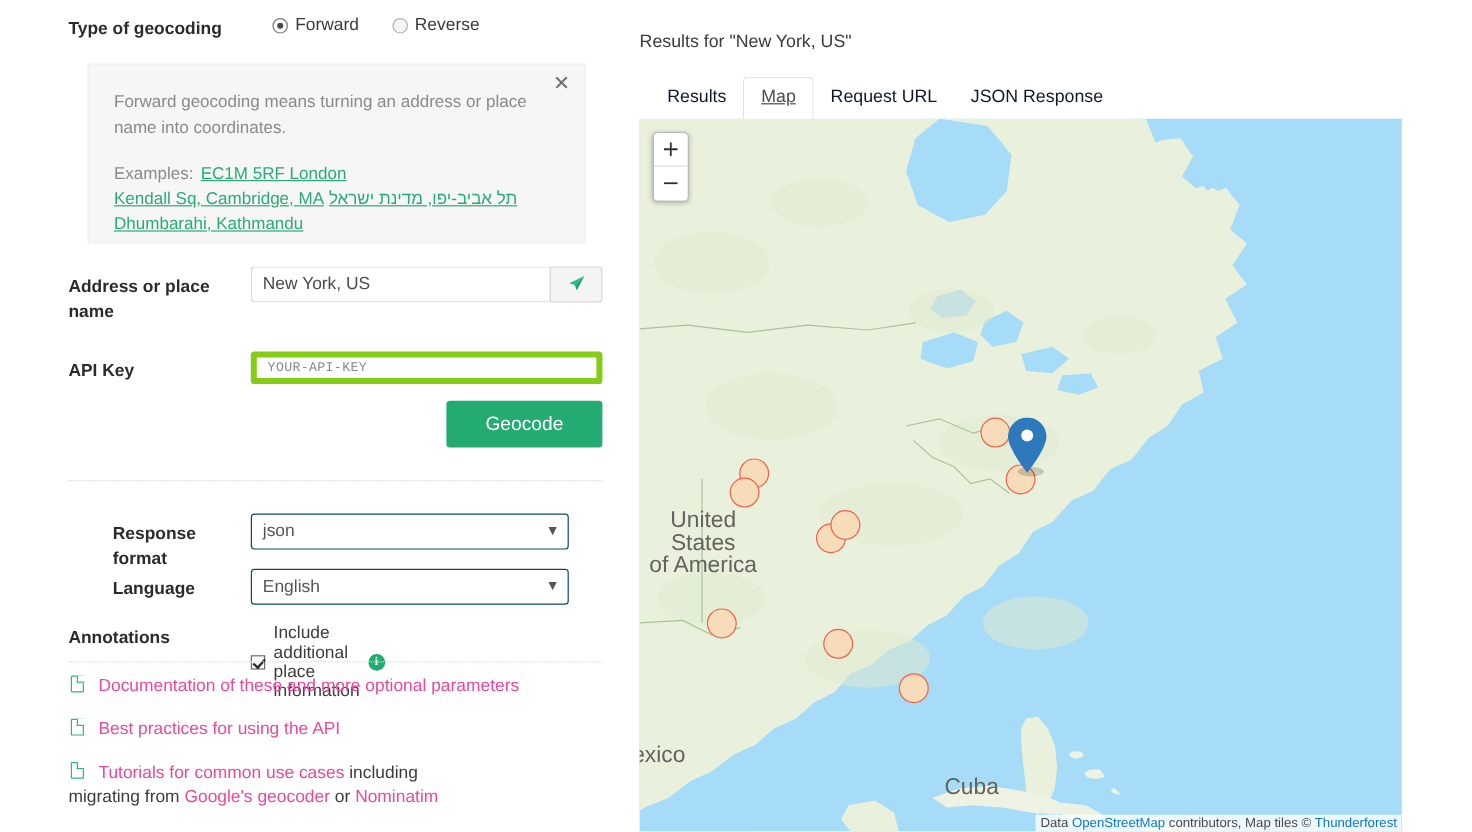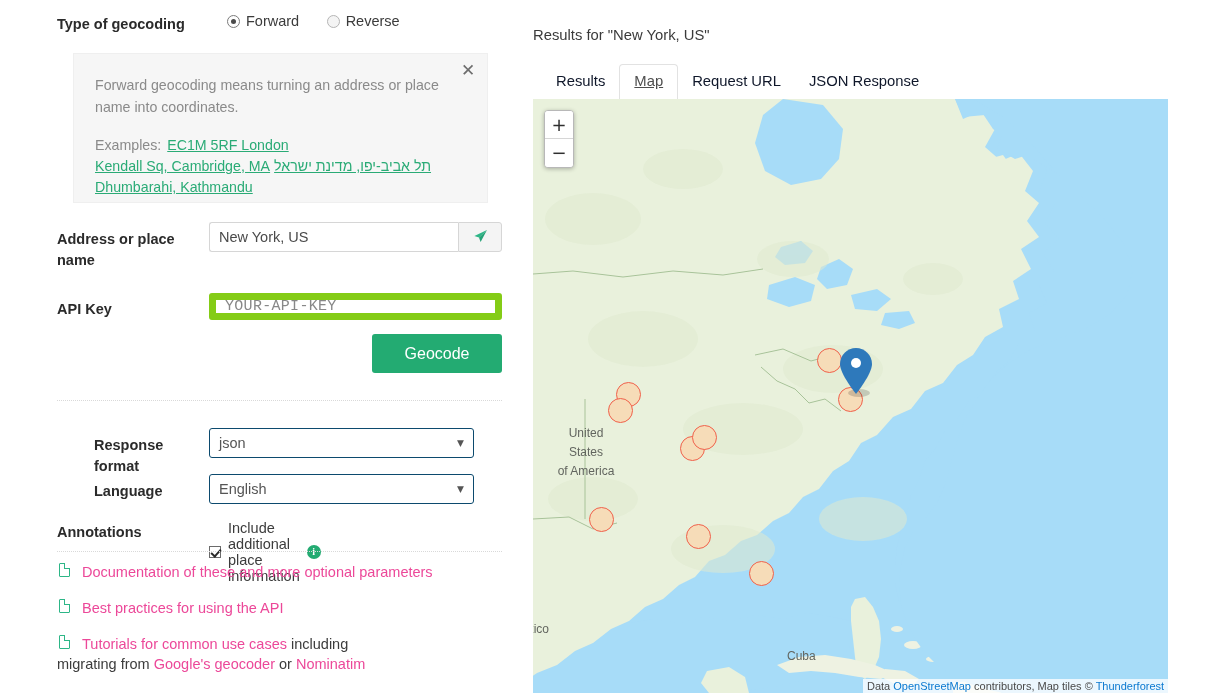--- a/index.html
+++ b/index.html
@@ -119,24 +119,24 @@
     display: flex; align-items: center; justify-content: center;
     cursor: pointer;
   }
 
   
   .apikey-row { left: 57px; top: 293px; width: 460px; }
   .apikey-label { position: absolute; left: 0; top: 6px; }
   .apikey-input {
     position: absolute; left: 152px; top: 0;
     width: 293px; height: 27px;
-    border: 7px solid #84cc16;
+    border: 5px solid #84cc16;
     border-radius: 3px;
     background: #fff;
-    font-size: 15px;
+    font-size: 11px;
     color: #888;
     padding: 0 9px;
     outline: none;
     font-family: "Liberation Mono", monospace;
     letter-spacing: .3px;
   }
 
   
   .geocode-btn {
     position: absolute; left: 372px; top: 334px;
@@ -298,21 +298,21 @@
     font-size: 18px; color: #2f2f2f;
     background: #fff;
     cursor: pointer;
     font-family: "DejaVu Sans", sans-serif;
   }
   .zoom-btn.plus { border-bottom: 1px solid #d6d6d6; }
 
   .map-label {
     position: absolute;
     color: #62655f;
-    font-size: 12px;
+    font-size: 19px;
     font-family: "Liberation Sans", sans-serif;
     z-index: 5;
     white-space: pre;
     text-align: center;
     line-height: 19px;
   }
   .cluster {
     position: absolute;
     border-radius: 50%;
     background: #f6dcb8;

